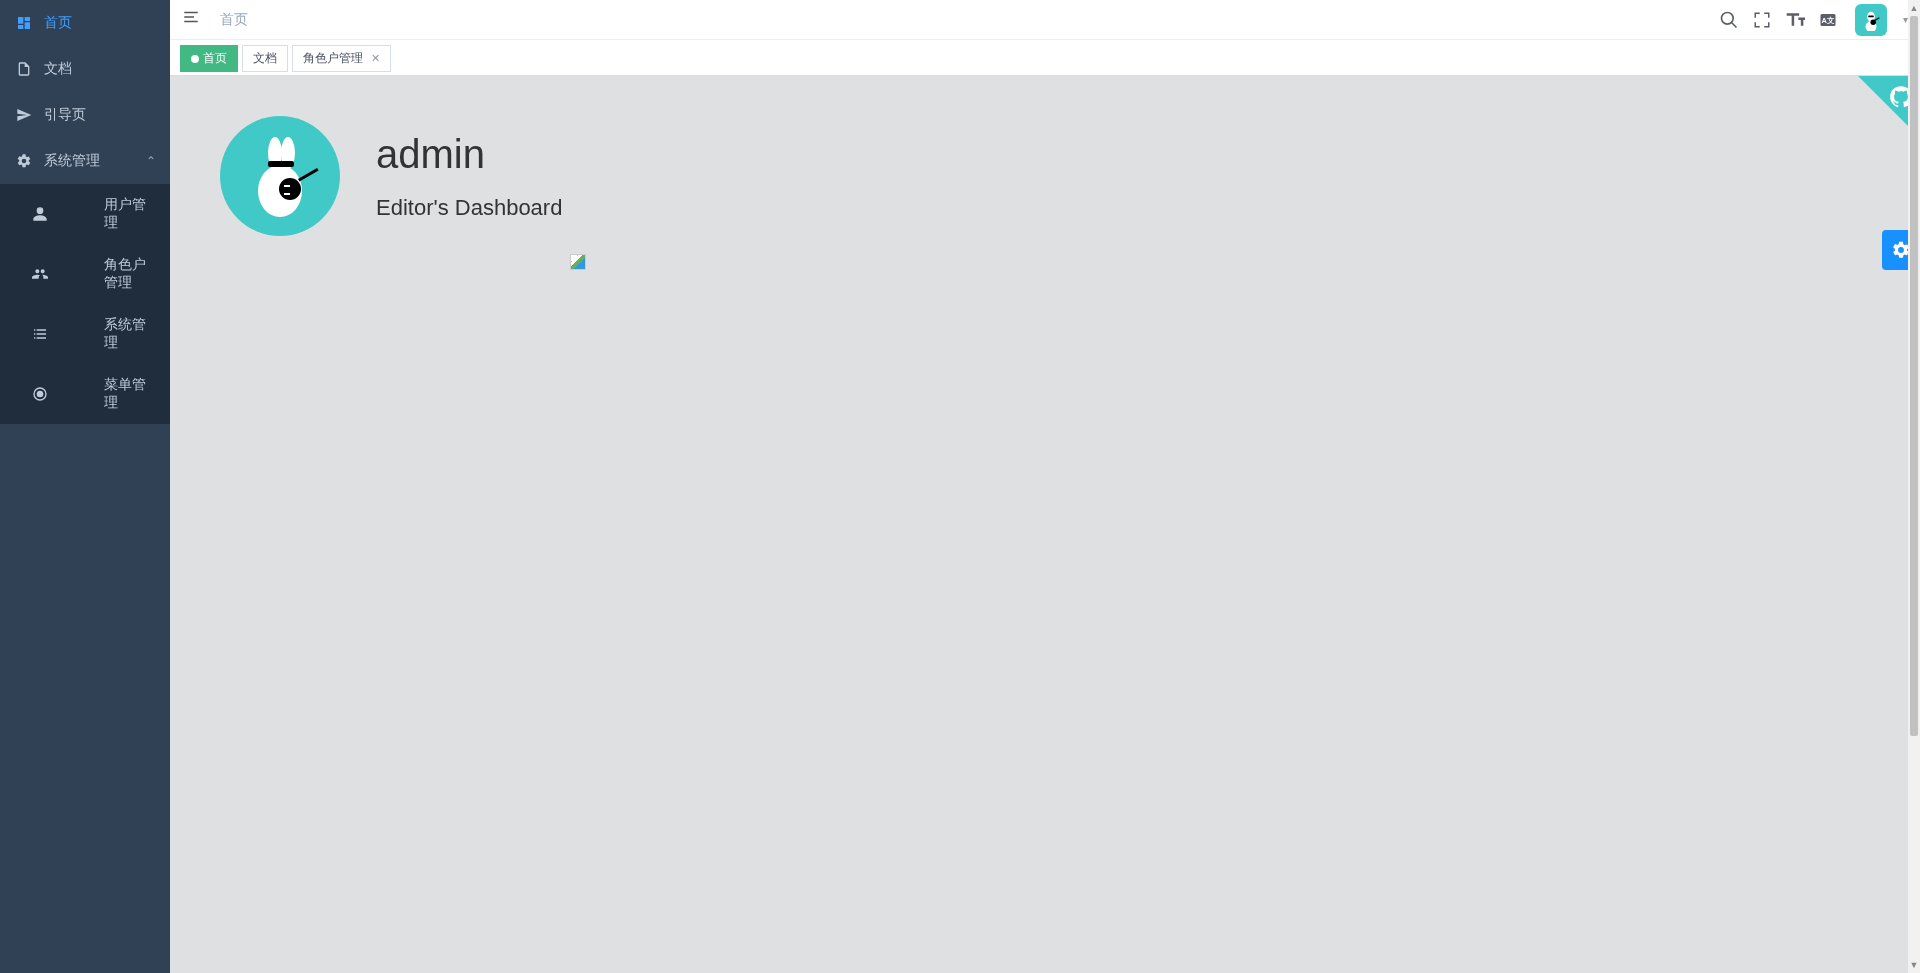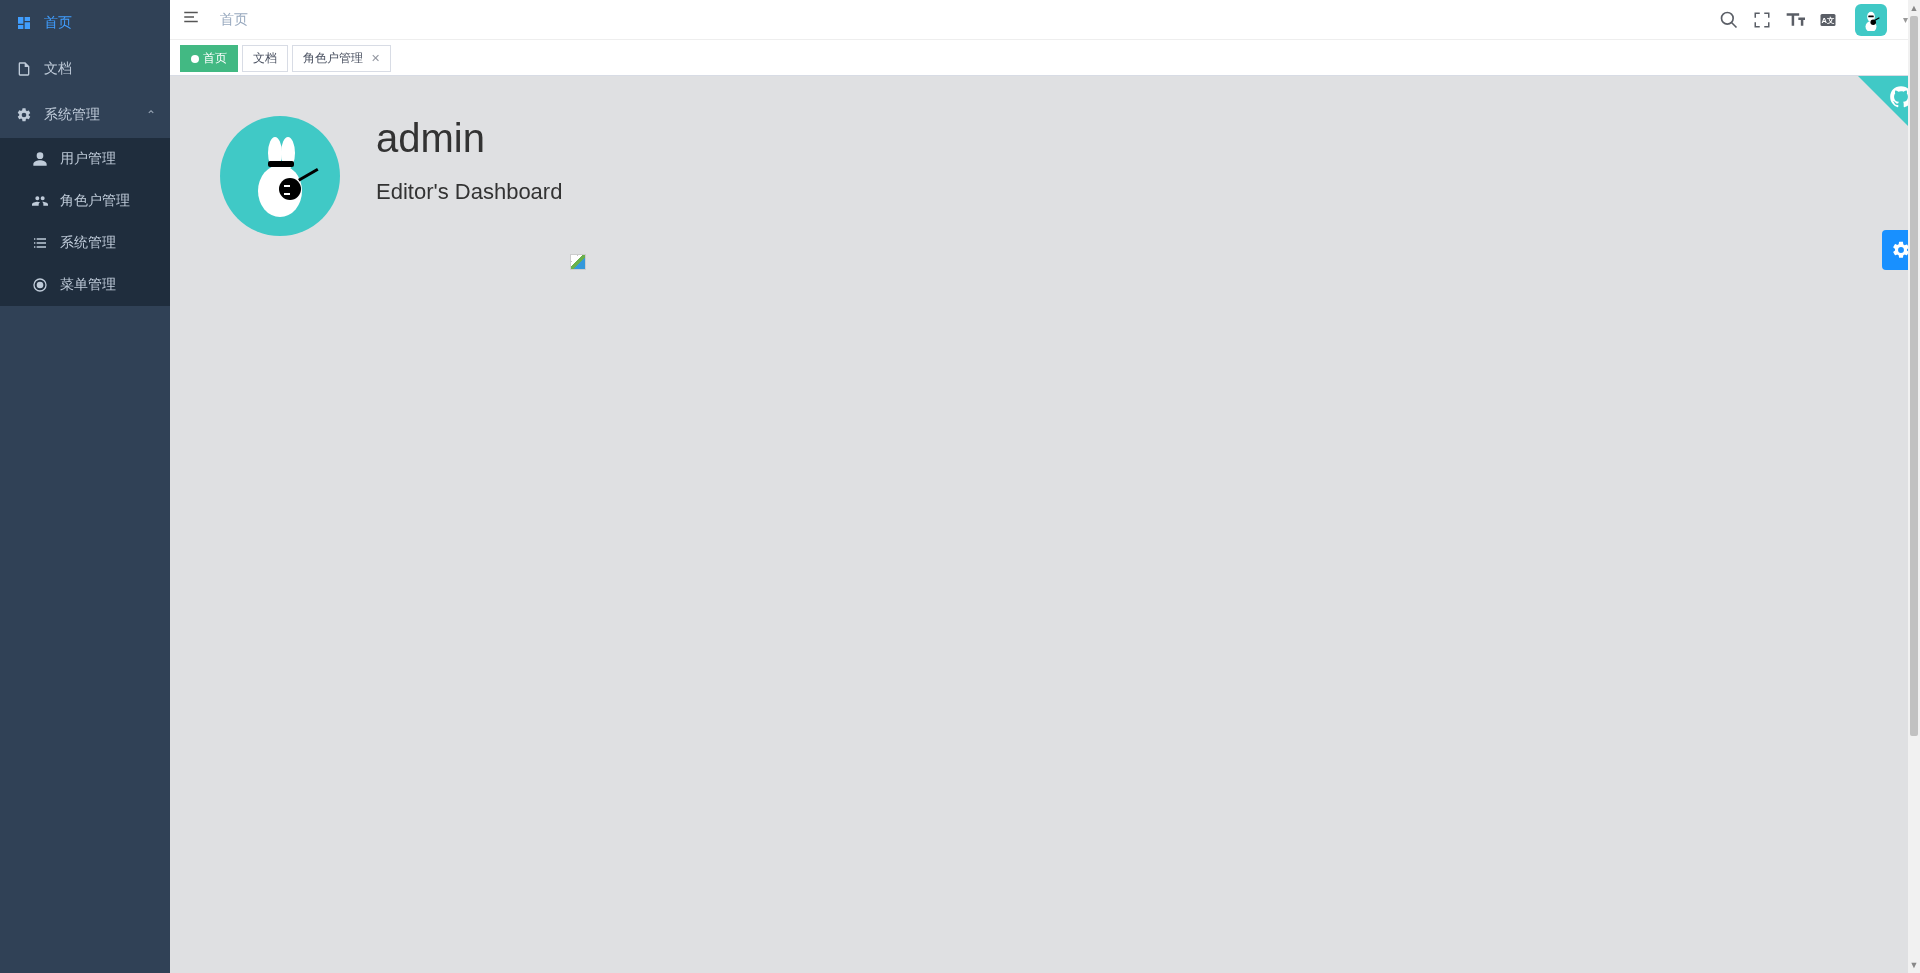--- a/index.html
+++ b/index.html
@@ -49,20 +49,21 @@
       opacity: 0.7;
     }
     .sidebar-subitem {
       display: flex;
       align-items: center;
       padding: 12px 16px 12px 32px;
       color: #bfcbd9;
       background: #1f2d3d;
       cursor: pointer;
       font-size: 14px;
+      gap: 44px;
     }
     .sidebar-subitem .icon {
       width: 16px;
       height: 16px;
       margin-right: 12px;
       display: inline-flex;
       align-items: center;
       justify-content: center;
       flex-shrink: 0;
     }
@@ -160,20 +161,21 @@
       opacity: 0.6;
     }
     .content {
       flex: 1;
       background: #dfe0e2;
       position: relative;
       overflow: hidden;
     }
     .profile-row {
       display: flex;
+      align-items: center;
       padding: 40px 50px 10px;
     }
     .big-avatar {
       width: 120px;
       height: 120px;
       background: #40c9c6;
       border-radius: 50%;
       display: flex;
       align-items: center;
       justify-content: center;
@@ -287,20 +289,28 @@
     </span>
     <span>首页</span>
   </div>
   <div class="sidebar-item">
     <span class="icon">
       <svg width="16" height="16" viewBox="0 0 24 24" fill="currentColor">
           <path d="M14 2H6a2 2 0 0 0-2 2v16a2 2 0 0 0 2 2h12a2 2 0 0 0 2-2V8l-6-6zM6 20V4h7v5h5v11H6z"></path>
         </svg>
     </span>
     <span>文档</span>
+  </div>
+  <div class="sidebar-item">
+    <span class="icon">
+      <svg width="16" height="16" viewBox="0 0 24 24" fill="currentColor">
+          <path d="M2 21l21-9L2 3v7l15 2-15 2v7z"></path>
+        </svg>
+    </span>
+    <span>引导页</span>
   </div>
   <div class="sidebar-item">
     <span class="icon">
       <svg width="16" height="16" viewBox="0 0 24 24" fill="currentColor">
           <path d="M19.14 12.94a7.07 7.07 0 0 0 0-1.88l2.03-1.58a.5.5 0 0 0 .12-.64l-1.92-3.32a.5.5 0 0 0-.6-.22l-2.39.96a7.03 7.03 0 0 0-1.62-.94l-.36-2.54A.5.5 0 0 0 13.9 2h-3.8a.5.5 0 0 0-.49.42l-.36 2.54c-.58.24-1.12.56-1.62.94l-2.39-.96a.5.5 0 0 0-.6.22L2.72 8.48a.5.5 0 0 0 .12.64l2.03 1.58a7.07 7.07 0 0 0 0 1.88l-2.03 1.58a.5.5 0 0 0-.12.64l1.92 3.32c.14.24.42.34.6.22l2.39-.96c.5.38 1.04.7 1.62.94l.36 2.54a.5.5 0 0 0 .49.42h3.8a.5.5 0 0 0 .49-.42l.36-2.54c.58-.24 1.12-.56 1.62-.94l2.39.96c.18.12.46.02.6-.22l1.92-3.32a.5.5 0 0 0-.12-.64l-2.03-1.58zM12 15.5a3.5 3.5 0 1 1 0-7 3.5 3.5 0 0 1 0 7z"></path>
         </svg>
     </span>
     <span>系统管理</span>
     <span class="chevron">⌃</span>
   </div>

